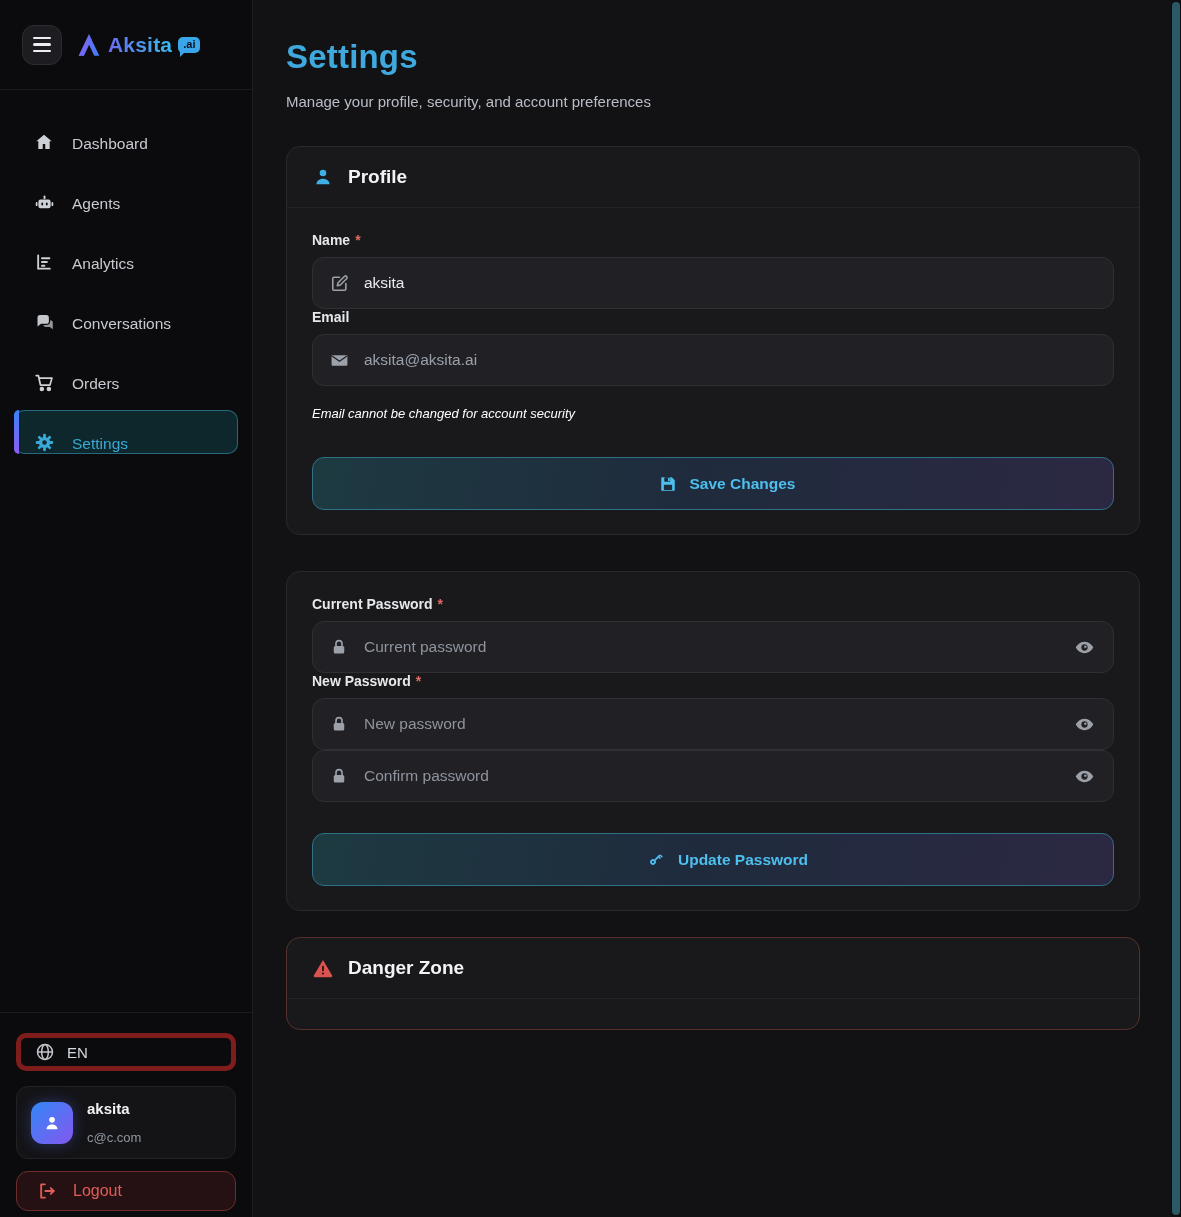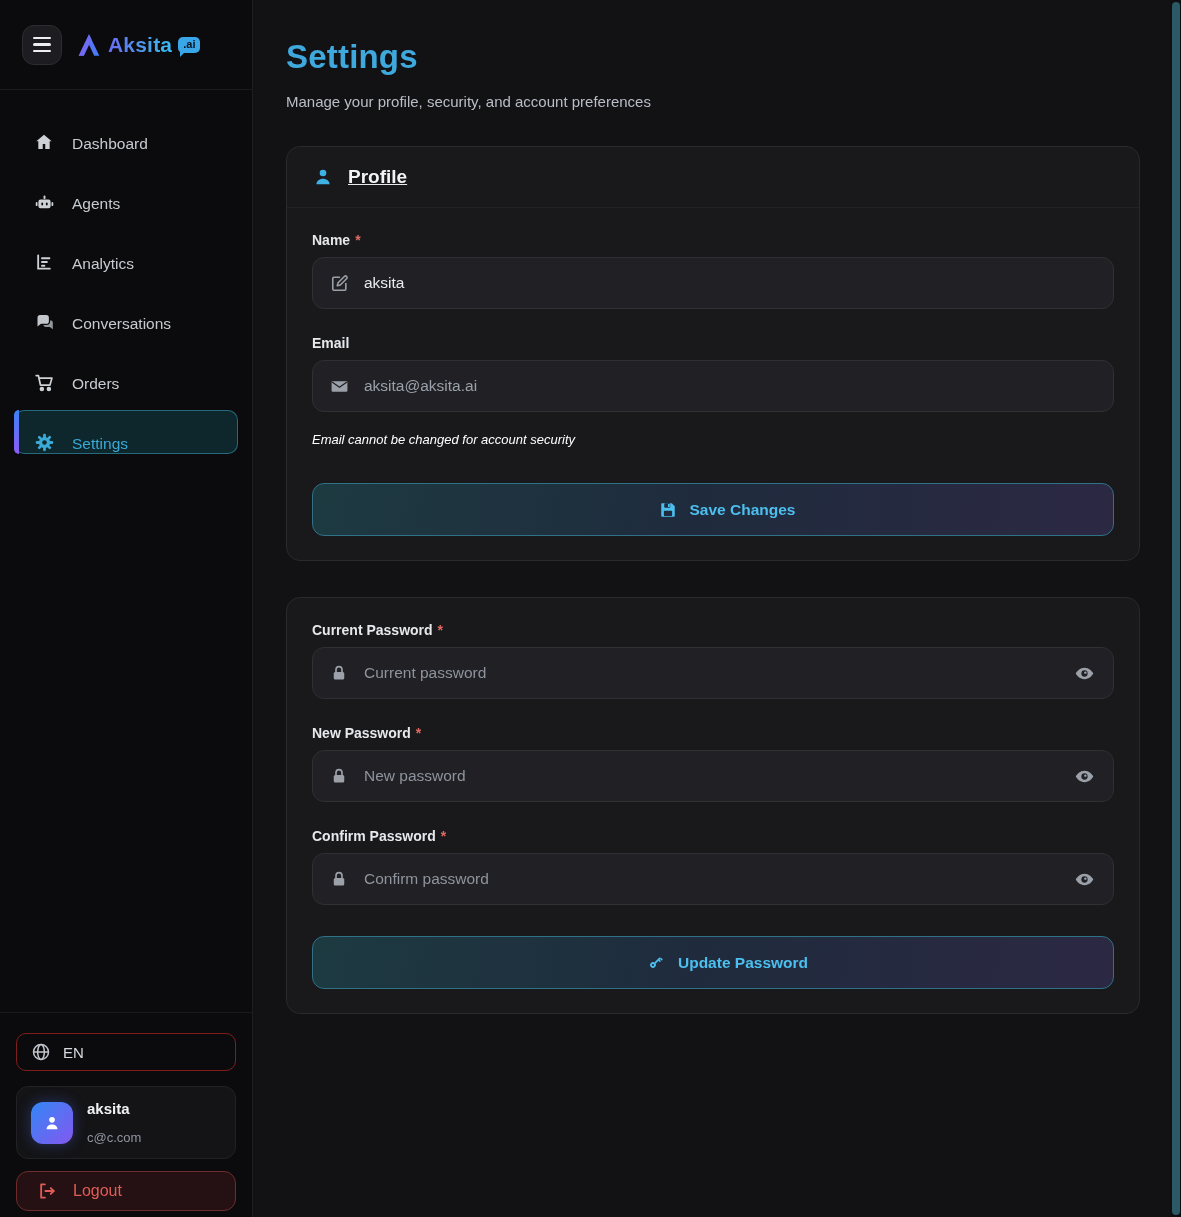--- a/index.html
+++ b/index.html
@@ -21,49 +21,49 @@
 
   .nav { flex:1; padding:20px 14px 0; }
   .nav-item { position:relative; height:44px; display:flex; align-items:flex-end; gap:17px; padding:0 12px 0 18px; margin-bottom:16px; border-radius:10px; border:1px solid transparent; color:#c7cad0; cursor:pointer; }
   .nav-item .nv-icon { width:22px; height:22px; display:flex; align-items:center; justify-content:center; color:#ced1d6; }
   .nav-item .nv-label { font-size:15.5px; }
   .nav-item.active { background:#0d272d; border-color:rgba(56,160,190,.55); color:#3aa9d6; }
   .nav-item.active .nv-icon { color:#3aa9d6; }
   .nav-item.active .accent { position:absolute; left:-1px; top:-1px; bottom:-1px; width:5px; border-radius:10px 0 0 10px; background:linear-gradient(180deg,#3b82f6,#8b5cf6); }
 
   .sb-bottom { border-top:1px solid #1b1b1f; padding:20px 16px 6px; }
-  .lang-box { height:38px; border:1px solid #7f1d1d; border-radius:10px; display:flex; align-items:center; gap:12px; padding:0 14px; color:#d6d9de; font-size:15px; cursor:pointer; }
+  .lang-box { height:38px; border:5px solid #7f1d1d; border-radius:10px; display:flex; align-items:center; gap:12px; padding:0 14px; color:#d6d9de; font-size:15px; cursor:pointer; }
   .lang-box .gl { color:#c3c6cc; display:flex; }
   .user-card { margin-top:15px; background:#141417; border:1px solid #222226; border-radius:12px; display:flex; align-items:center; gap:14px; padding:13px 14px; }
   .avatar { width:42px; height:42px; border-radius:12px; background:linear-gradient(135deg,#3b82f6 10%,#7c5cf0 90%); display:flex; align-items:center; justify-content:center; box-shadow:0 0 14px rgba(80,110,240,.35); }
   .uc-name { font-size:15px; font-weight:700; color:#f0f1f3; }
   .uc-email { font-size:13px; color:#8f949e; margin-top:13px; }
   .logout-btn { margin-top:12px; width:100%; height:40px; background:#251113; border:1px solid #6e2d2b; border-radius:12px; display:flex; align-items:center; gap:16px; padding:0 20px; color:#e05c56; font-size:16px; cursor:pointer; }
 
   
   .main { flex:1; padding:38px 41px 0 33px; overflow:hidden; }
   .page-title { font-size:33px; font-weight:800; color:#3fa9de; letter-spacing:.2px; }
   .page-sub { margin-top:17px; font-size:15px; color:#b9bdc6; }
 
   .card { margin-top:36px; background:#19191c; border:1px solid #29292e; border-radius:14px; overflow:hidden; }
   .card.danger { border-color:#58302b; margin-top:26px; }
-  .card-head { display:flex; align-items:flex-end; gap:14px; padding:19px 25px; border-bottom:1px solid #232327;text-decoration:underline; }
+  .card-head { display:flex; align-items:flex-end; gap:14px; padding:19px 25px; border-bottom:1px solid #232327; }
   .card-title { font-size:19px; font-weight:800; color:#f2f3f5; }
   .card-body { padding:24px 25px; }
 
   .field-label { font-size:14px; font-weight:600; color:#e6e8ec; margin-bottom:9px; }
   .req { color:#e06b62; margin-left:5px; }
   .input-box { position:relative; height:52px; background:#212125; border:1px solid #2f2f34; border-radius:12px; display:flex; align-items:center; padding:0 16px; }
   .in-icon { width:20px; height:20px; margin-right:15px; color:#9ba0a9; display:flex; align-items:center; justify-content:center; flex:none; }
   .text-input { flex:1; background:transparent; border:none; outline:none; color:#e9ebee; font-size:15.5px; font-family:"Liberation Sans", sans-serif; }
   .text-input::placeholder { color:#8e939d; }
   .text-input:disabled { color:#9aa0aa; }
   .eye-btn { background:none; border:none; cursor:pointer; color:#9ba0a9; display:flex; padding:2px; }
   .help-text { margin-top:20px; font-size:13px; font-style:italic; color:#ffffff; }
-  .gap-26 { margin-bottom:26px; }
+  .gap-26 { }
 
   .grad-btn { width:100%; height:53px; margin-top:36px; border-radius:12px; cursor:pointer;
     border:1px solid #2f7187;
     background:linear-gradient(100deg,#1d3a41 0%, #1f2b3d 48%, #2c2843 100%);
     display:flex; align-items:center; justify-content:center; gap:13px;
     color:#4cbfee; font-size:15.5px; font-weight:700; font-family:"Liberation Sans", sans-serif;padding-left:28px; }
   .grad-btn .b-icon { display:flex; }
 
   .danger-body { height:30px; padding:0; }
 
@@ -310,23 +310,20 @@
               <svg width="21" height="21" viewBox="0 0 24 24" fill="currentColor">
                   <path d="M12 5.5c5 0 8.8 4 10 6.5-1.2 2.5-5 6.5-10 6.5S3.2 14.5 2 12c1.2-2.5 5-6.5 10-6.5z"></path>
                   <circle cx="12" cy="12" r="3.6" fill="#212125"></circle>
                   <circle cx="13" cy="11" r="1.4" fill="currentColor"></circle>
                 </svg>
             </button>
           </div>
         </div>
 
         <div>
-          <div class="field-label">
-            <span>Confirm Password</span><span class="req">*</span>
-          </div>
           <div class="input-box">
             <span class="in-icon">
               <svg width="18" height="18" viewBox="0 0 24 24" fill="currentColor">
                 <rect x="5" y="10.5" width="14" height="10" rx="2"></rect>
                 <path d="M8 10.5V7.5a4 4 0 0 1 8 0v3" fill="none" stroke="currentColor" stroke-width="2.2"></path>
               </svg>
             </span>
             <input class="text-input" type="password" placeholder="Confirm password" style="">
             <button class="eye-btn">
               <svg width="21" height="21" viewBox="0 0 24 24" fill="currentColor">
@@ -348,18 +345,31 @@
                 <rect x="16.2" y="12.5" width="2" height="3" rx=".8"></rect>
                   <rect x="19.2" y="12.5" width="2" height="3.6" rx=".8"></rect>
               </g>
             </svg>
           </span>
           <span>Update Password</span>
         </button>
       </div>
     </section>
 
+    <section class="card danger">
+      <div class="card-head">
+        <span>
+          <svg width="22" height="22" viewBox="0 0 24 24">
+            <path d="M12 3.2 22 20.3a1.2 1.2 0 0 1-1 1.7H3a1.2 1.2 0 0 1-1-1.7z" fill="#d9534f"></path>
+            <rect x="11" y="9.5" width="2" height="6" rx="1" fill="#2a1413"></rect>
+            <circle cx="12" cy="18" r="1.2" fill="#2a1413"></circle>
+          </svg>
+        </span>
+        <span class="card-title">Danger Zone</span>
+      </div>
+      <div class="card-body danger-body"></div>
+    </section>
   </main>
 
   <div class="scrollbar">
     <div class="scroll-thumb"></div>
   </div>
 </div>
 
 </body></html>

